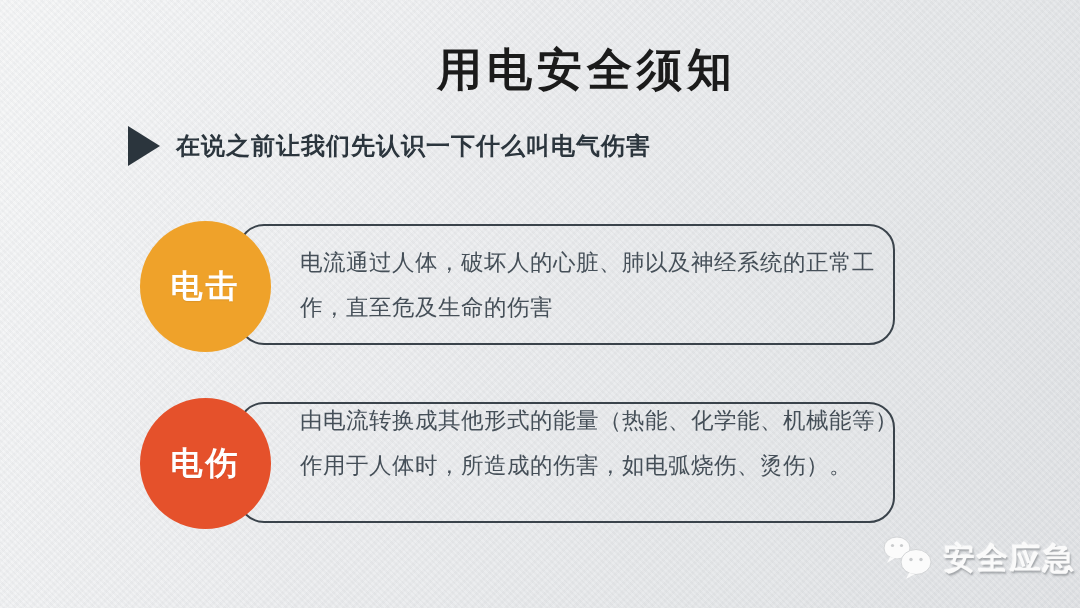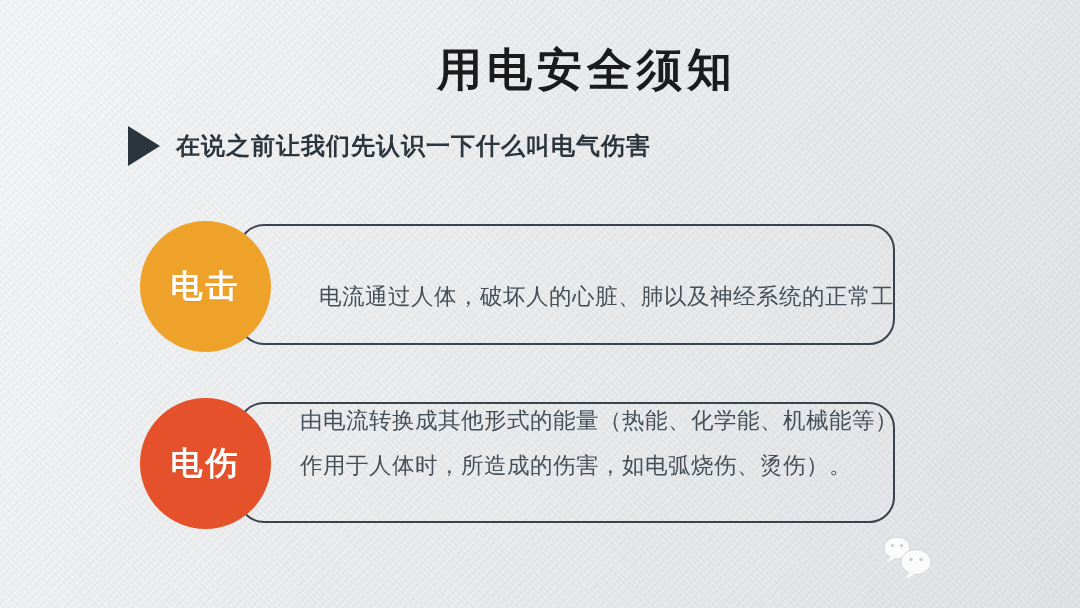--- a/index.html
+++ b/index.html
@@ -74,21 +74,21 @@
     width: 596px;
     height: 121px;
     display: flex;
     flex-direction: column;
     justify-content: center;
     font-size: 22.5px;
     line-height: 45px;
     color: #454f58;
     letter-spacing: 0.5px;
   }
-  .card-text.first  { top: 236px; margin-left: 19px; }
+  .card-text.first  { top: 224px; }
   .card-text.second { top: 382px; }
   .card-text .line { white-space: nowrap; }
 
   .circle-badge {
     position: absolute;
     left: 140px;
     width: 131px;
     height: 131px;
     border-radius: 50%;
     display: flex;
@@ -131,20 +131,21 @@
   <div class="slide-title">用电安全须知</div>
 
   <div class="section-header">
     <div class="arrow-triangle"></div>
     <div class="section-heading">在说之前让我们先认识一下什么叫电气伤害</div>
   </div>
 
   <div class="card-box first"></div>
   <div class="card-text first">
     <div class="line">电流通过人体，破坏人的心脏、肺以及神经系统的正常工</div>
+    <div class="line">作，直至危及生命的伤害</div>
   </div>
   <div class="circle-badge first" style="background-color: rgb(239, 162, 42);">
     <span class="badge-label">电击</span>
   </div>
 
   <div class="card-box second"></div>
   <div class="card-text second">
     <div class="line">由电流转换成其他形式的能量（热能、化学能、机械能等）</div>
     <div class="line">作用于人体时，所造成的伤害，如电弧烧伤、烫伤）。</div>
   </div>
@@ -162,14 +163,15 @@
           <path d="M29 39 L26 45 L35 40 Z" stroke="none"></path>
         </g>
         <g fill="#c9cbcd">
           <circle cx="12.5" cy="11.5" r="1.6"></circle>
           <circle cx="21.5" cy="11.5" r="1.6"></circle>
           <circle cx="31" cy="25.5" r="1.7"></circle>
           <circle cx="41" cy="25.5" r="1.7"></circle>
         </g>
       </svg>
     </span>
+    <span class="wm-label">安全应急</span>
   </div>
 </div>
 
 </body></html>

